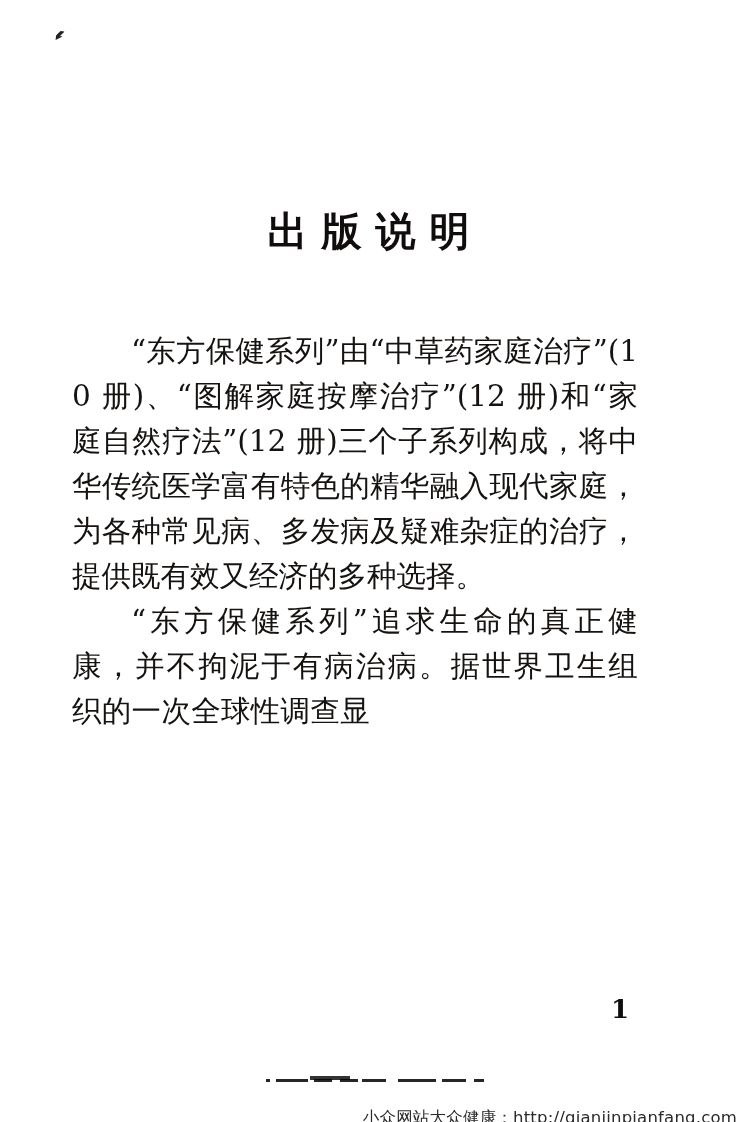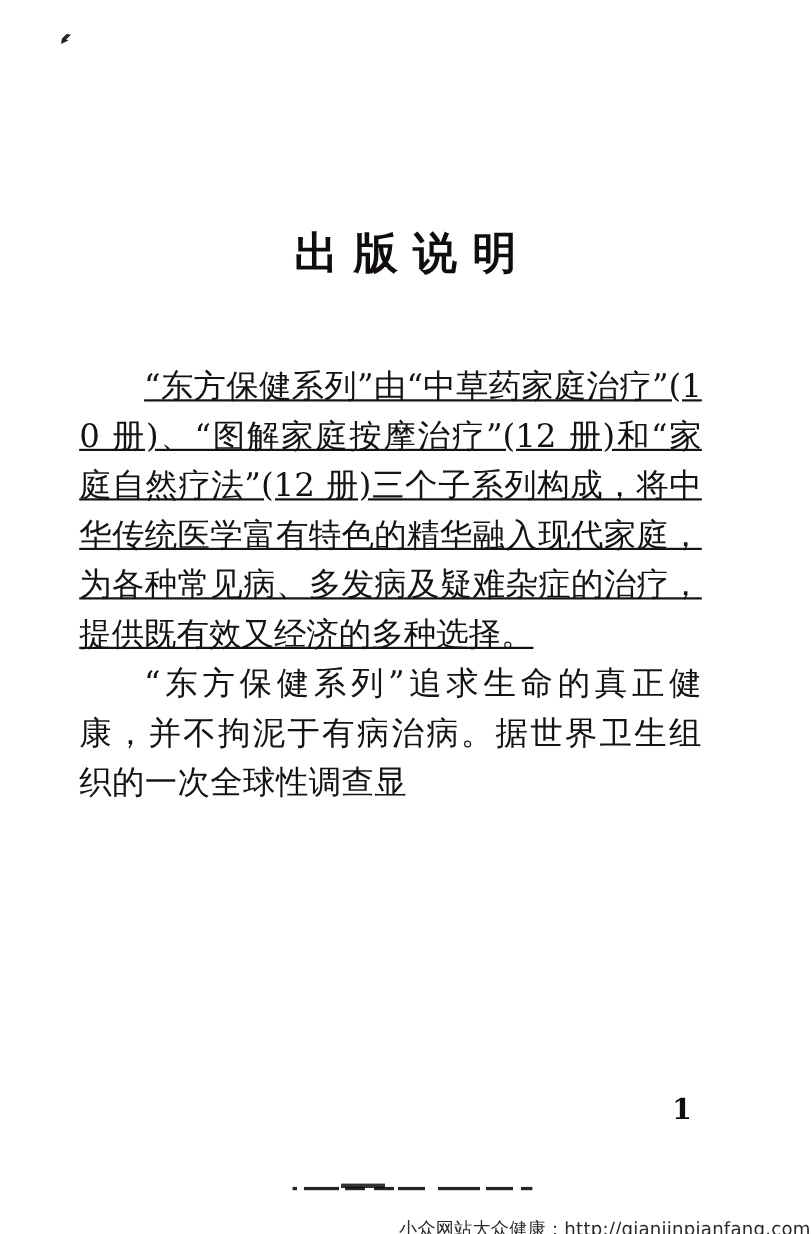--- a/index.html
+++ b/index.html
@@ -65,21 +65,20 @@
   .body-text p {
     margin: 0;
     text-indent: 2em;
     text-align: justify;
     text-align-last: left;
     word-break: break-all;
     letter-spacing: 0.3px;
   }
   .body-text p.tight {
     letter-spacing: 0px;
-    text-decoration: underline;
   }
 
   
   .page-number {
     position: absolute;
     left: 600px;
     top: 978px;
     width: 40px;
     text-align: center;
     font-family: "DejaVu Serif", "Liberation Serif", serif;

